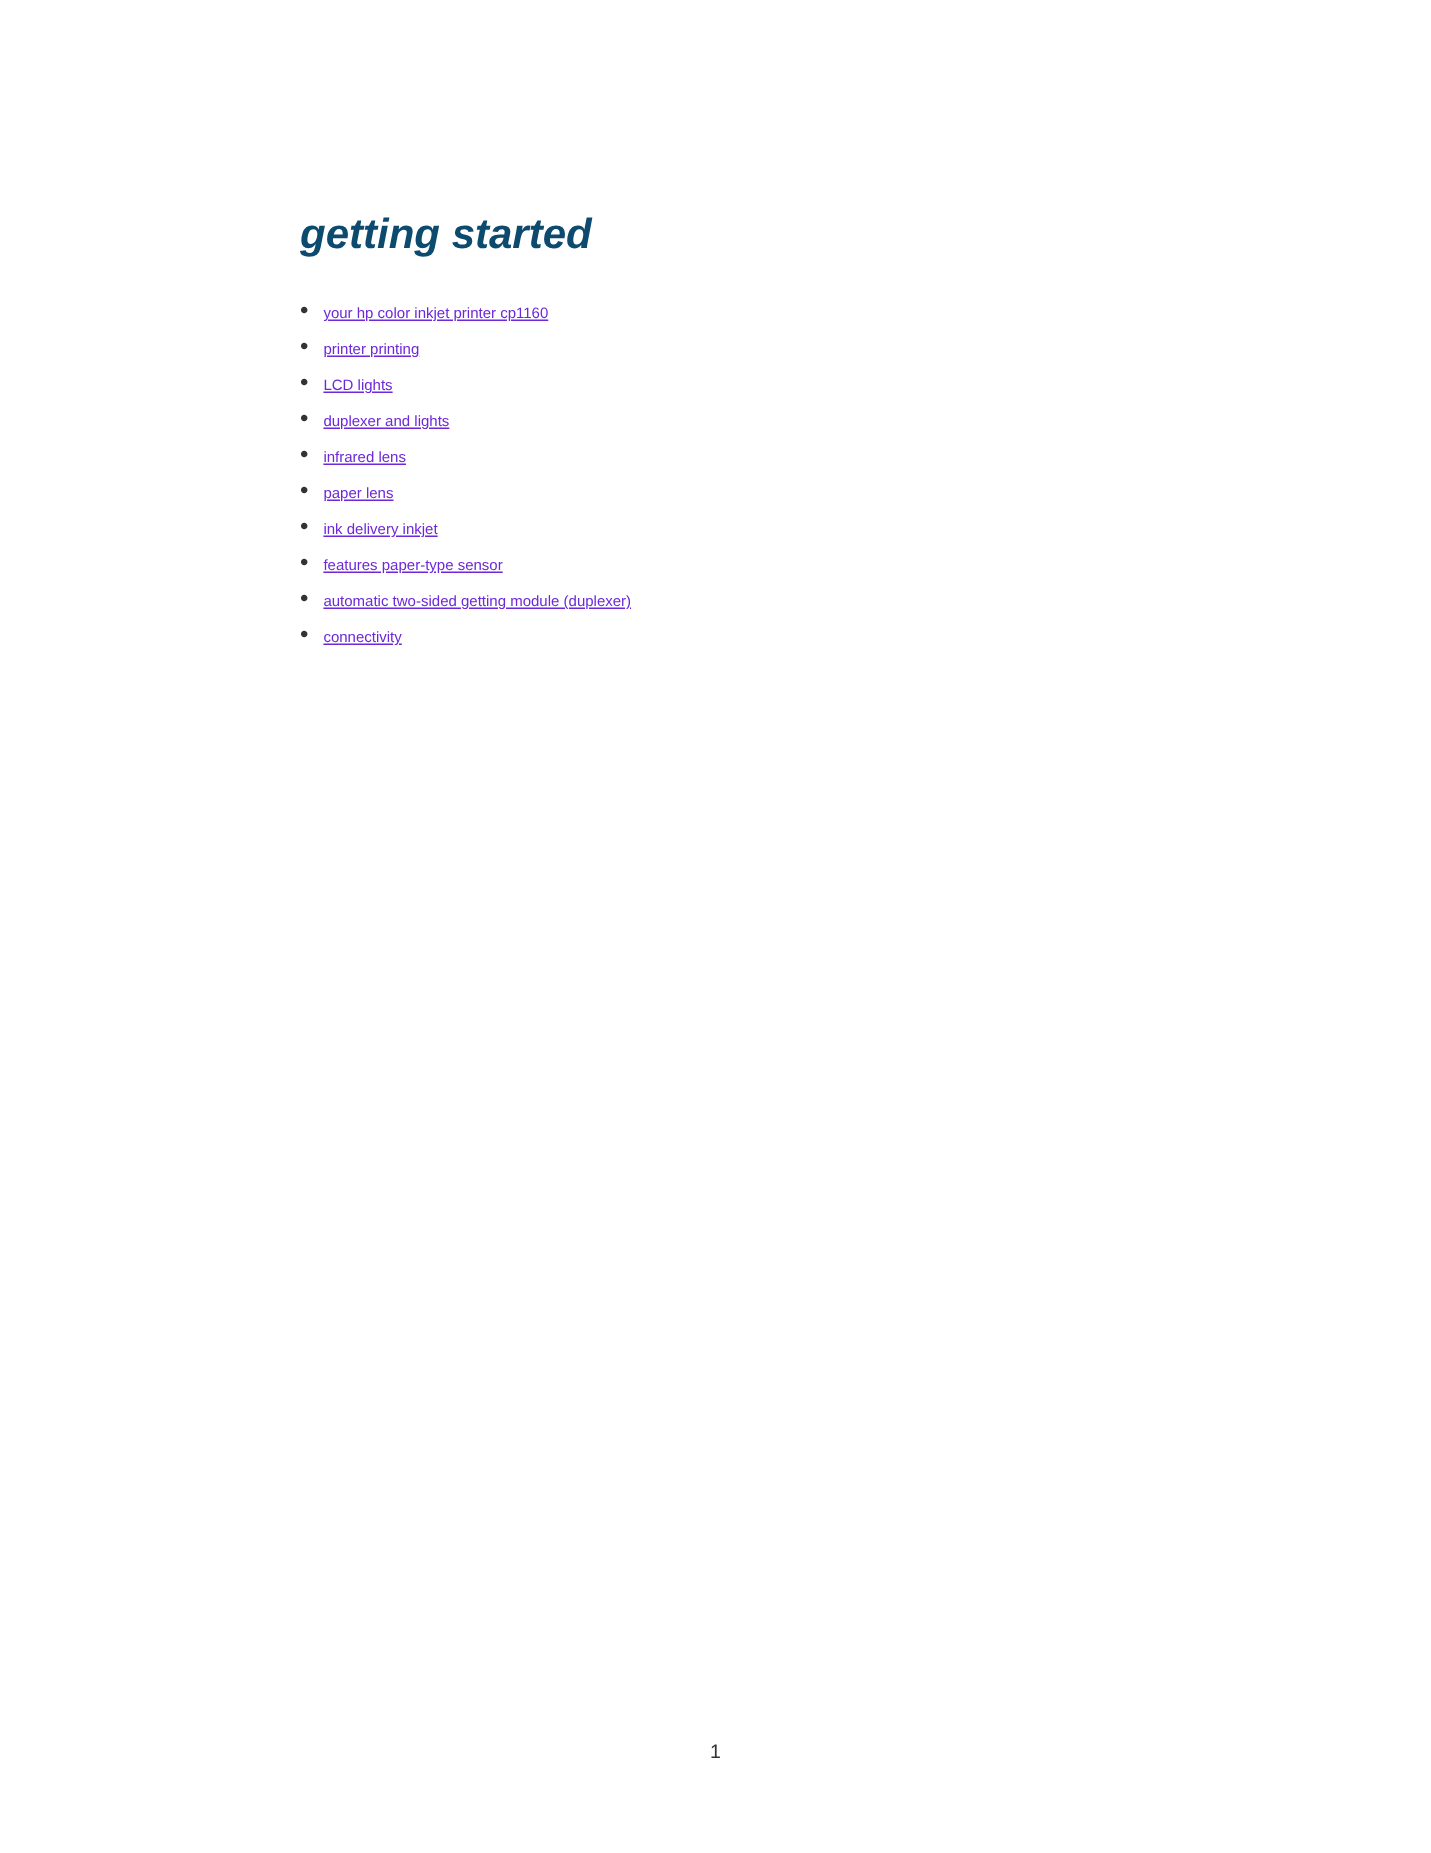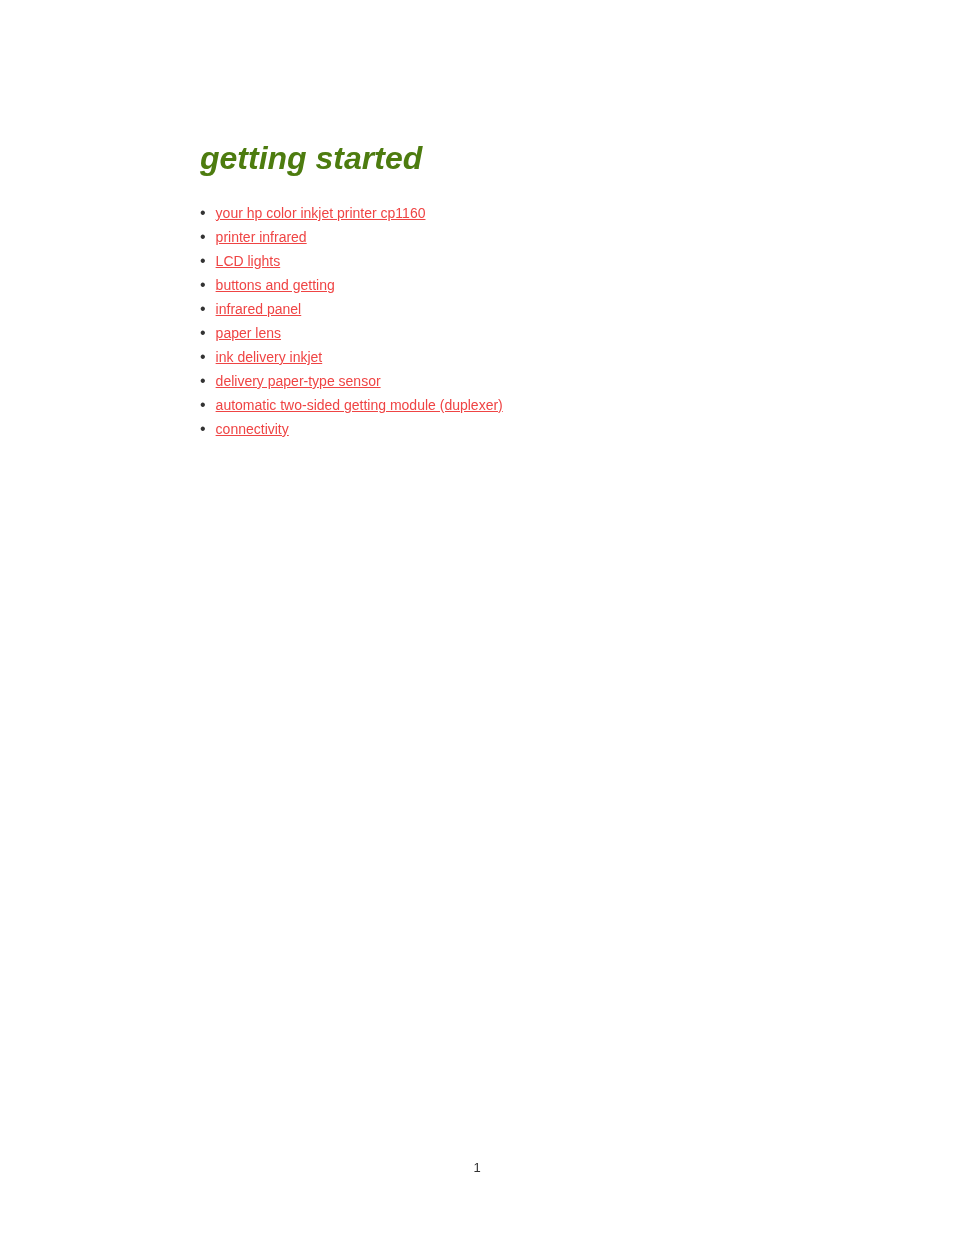--- a/index.html
+++ b/index.html
@@ -17,23 +17,23 @@
     }
 
     .page-container {
       width: 954px;
       min-height: 1235px;
       padding: 140px 200px 80px 200px;
       position: relative;
     }
 
     .page-title {
-      font-size: 32px;
+      font-size: 28px;
       font-weight: bold;
-      color: #4d7c0f;
+      color: #0c4a6e;
       font-style: italic;
       margin-bottom: 28px;
       font-family: Arial, Helvetica, sans-serif;
     }
 
     .toc-list {
       list-style: none;
       padding: 0;
       margin: 0;
     }
@@ -47,23 +47,23 @@
 
     .bullet {
       color: #333333;
       margin-right: 10px;
       font-size: 16px;
       line-height: 1;
       flex-shrink: 0;
     }
 
     .toc-link {
-      color: #ef4444;
+      color: #6d28d9;
       text-decoration: underline;
-      font-size: 14px;
+      font-size: 10px;
       cursor: pointer;
       font-family: Arial, Helvetica, sans-serif;
     }
 
     .page-number {
       position: absolute;
       bottom: 60px;
       left: 50%;
       transform: translateX(-50%);
       font-size: 13px;
@@ -78,45 +78,45 @@
 
   <h1 class="page-title">getting started</h1>
 
   <ul class="toc-list">
   <li>
         <span class="bullet">•</span>
         <a class="toc-link" href="#">your hp color inkjet printer cp1160</a>
       </li>
       <li>
         <span class="bullet">•</span>
-        <a class="toc-link" href="#">printer infrared</a>
+        <a class="toc-link" href="#">printer printing</a>
       </li>
       <li>
         <span class="bullet">•</span>
         <a class="toc-link" href="#">LCD lights</a>
       </li>
       <li>
         <span class="bullet">•</span>
-        <a class="toc-link" href="#">buttons and getting</a>
+        <a class="toc-link" href="#">duplexer and lights</a>
       </li>
       <li>
         <span class="bullet">•</span>
-        <a class="toc-link" href="#">infrared panel</a>
+        <a class="toc-link" href="#">infrared lens</a>
       </li>
       <li>
         <span class="bullet">•</span>
         <a class="toc-link" href="#">paper lens</a>
       </li>
       <li>
         <span class="bullet">•</span>
         <a class="toc-link" href="#">ink delivery inkjet</a>
       </li>
       <li>
         <span class="bullet">•</span>
-        <a class="toc-link" href="#">delivery paper-type sensor</a>
+        <a class="toc-link" href="#">features paper-type sensor</a>
       </li>
       <li>
         <span class="bullet">•</span>
         <a class="toc-link" href="#">automatic two-sided getting module (duplexer)</a>
       </li>
       <li>
         <span class="bullet">•</span>
         <a class="toc-link" href="#">connectivity</a>
       </li>
     </ul>

